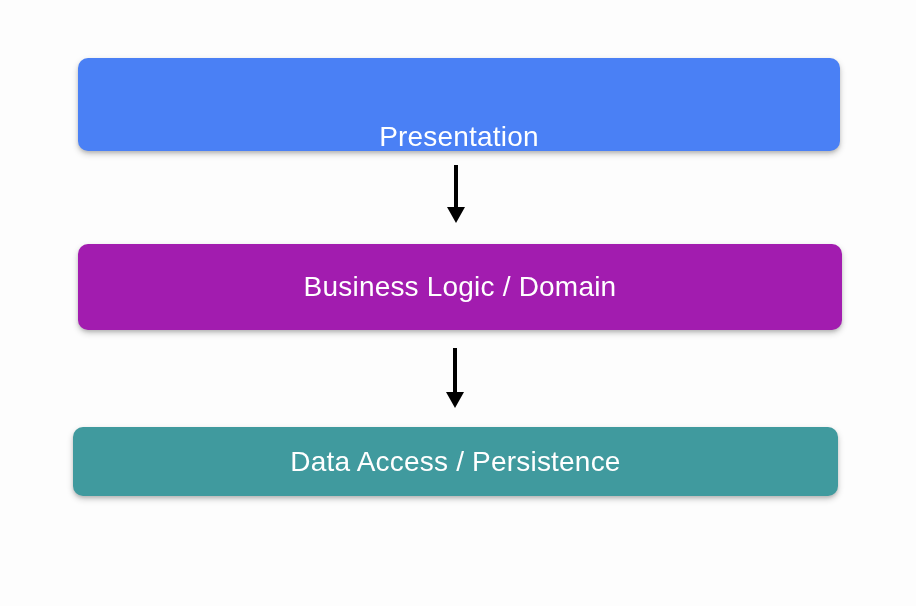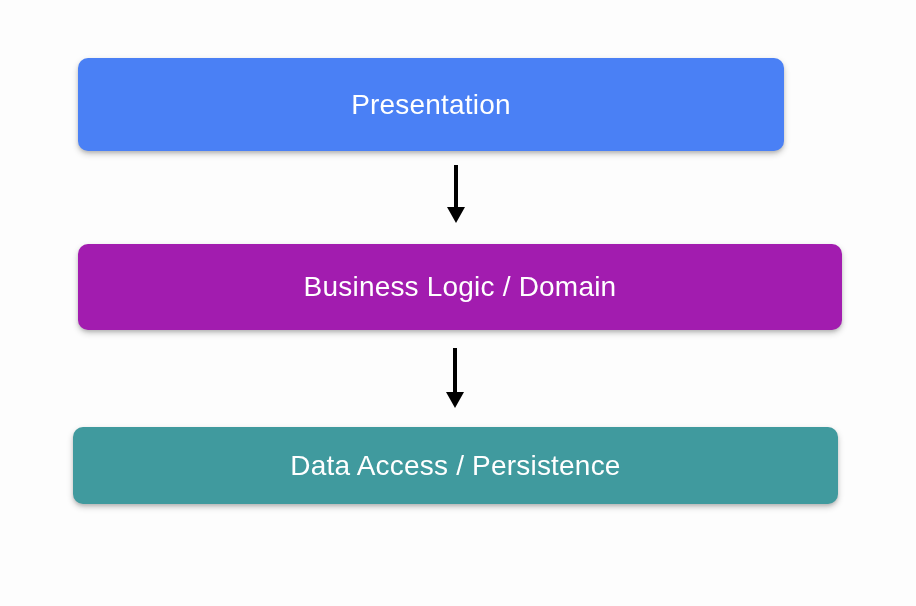--- a/index.html
+++ b/index.html
@@ -38,40 +38,41 @@
     letter-spacing: 0.2px;
     line-height: 1;
     white-space: nowrap;
     text-align: center;
   }
 
   
   #box-presentation {
     left: 78px;
     top: 58px;
-    width: 706px;
+    width: 762px;
     height: 93px;
     background: #4a80f5;
+    align-items: flex-end;
   }
 
   
   #box-business-logic {
     left: 78px;
     top: 244px;
     width: 764px;
     height: 86px;
     background: #a21caf;
   }
 
   
   #box-data-access {
     left: 73px;
     top: 427px;
     width: 765px;
-    height: 77px;
+    height: 69px;
     background: #409a9e;
   }
 
   
   .connector-arrow {
     position: absolute;
   }
   .connector-arrow svg {
     display: block;
   }

